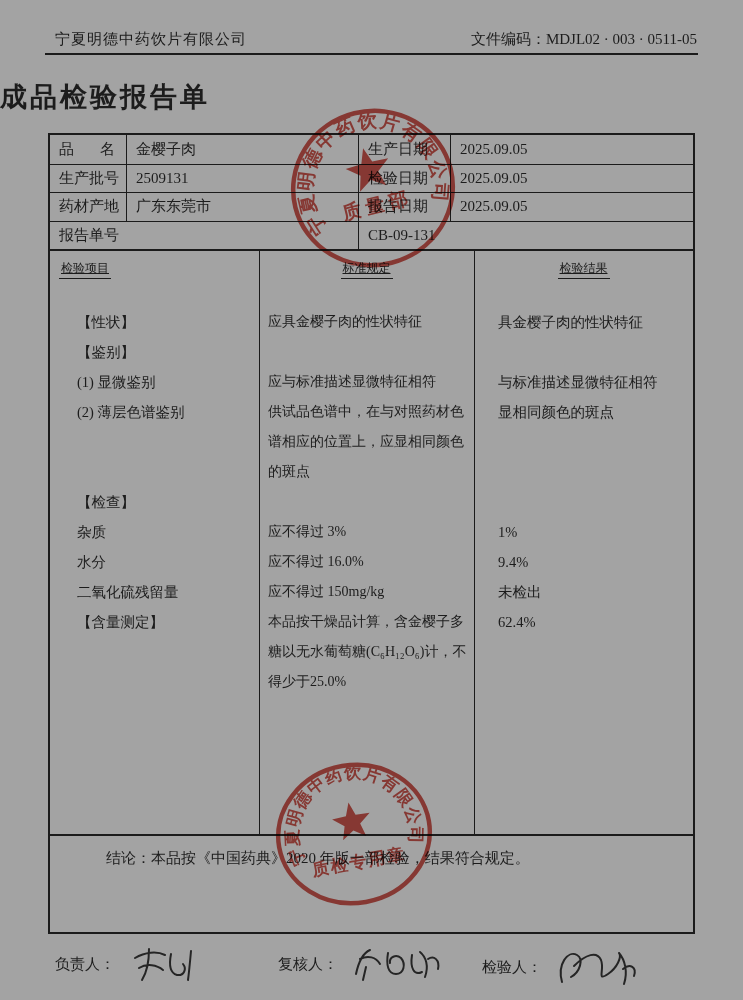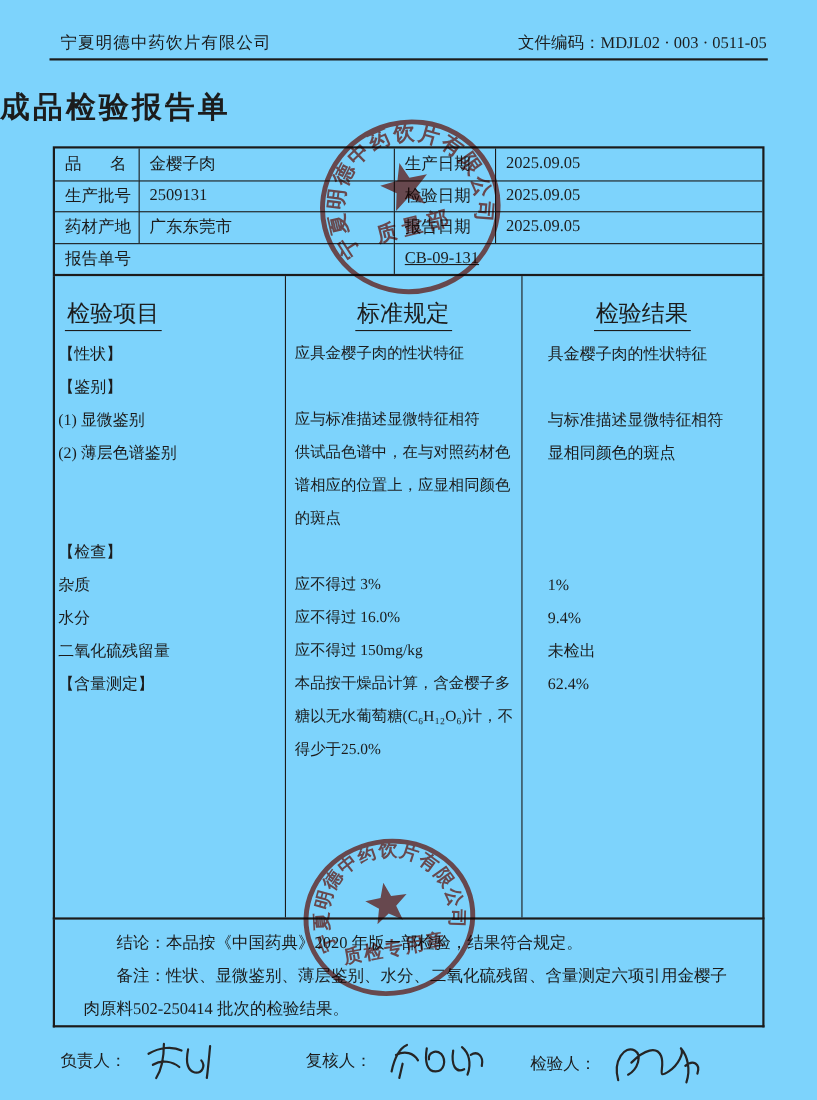--- a/index.html
+++ b/index.html
@@ -1,51 +1,51 @@
 <!DOCTYPE html>
 <html><head>
 <meta charset="utf-8">
 <style>
   html,body{margin:0;padding:0;background:#ffffff;}
   .page{
-    position:relative;width:743px;height:1000px;background:#7dd3fc;
+    position:relative;width:743px;height:1000px;background:#a3a3a3;
     font-family:"Liberation Serif","DejaVu Serif",serif;color:#1c1c1c;overflow:hidden;
   }
   
   .hdr-company{position:absolute;left:55px;top:30px;font-size:15px;letter-spacing:1px;}
   .hdr-code{position:absolute;right:46px;top:30px;font-size:15px;}
   .hdr-rule{position:absolute;left:45px;top:53px;width:653px;height:2px;background:#1b1b1b;}
   
   .title{position:absolute;left:0;top:79px;width:100%;
          font-size:27px;font-weight:bold;letter-spacing:3px;}
   
   .info-table{position:absolute;left:48px;top:133px;width:647px;height:118px;
     border:2px solid #1b1b1b;box-sizing:border-box;display:grid;
     grid-template-columns:76px 232px 92px 1fr;grid-template-rows:repeat(4,1fr);
     font-size:15px;}
   .info-table .cell{display:flex;align-items:center;padding-left:9px;box-sizing:border-box;}
   .info-table .bl{border-left:1px solid #1b1b1b;}
   .info-table .bt{border-top:1px solid #1b1b1b;}
   .sp2a{grid-column:1/3;}
-  .sp2b{grid-column:3/5;text-decoration:underline;}
+  .sp2b{grid-column:3/5;}
   .lbl-justify{display:block;width:56px;text-align:justify;text-align-last:justify;}
   
   .test-table{position:absolute;left:48px;top:251px;width:647px;height:585px;
     border:2px solid #1b1b1b;border-top:none;box-sizing:border-box;}
   .vline{position:absolute;top:0;bottom:0;width:1px;background:#1b1b1b;}
   .vl1{left:209px;} .vl2{left:424px;}
   .tgrid{position:absolute;left:0;top:0;right:0;display:grid;
     grid-template-columns:209px 215px 219px;grid-auto-rows:min-content;}
   .trow{display:contents;}
-  .tgrid .hcell{height:56px;box-sizing:border-box;padding-top:20px;font-size:21px;}
+  .tgrid .hcell{height:56px;box-sizing:border-box;padding-top:9px;font-size:12px;text-decoration:underline;}
   .hcell.c1{padding-left:9px;}
   .hcell.c2,.hcell.c3{text-align:center;}
   .hcell span{border-bottom:1.5px solid #1c1c1c;padding:0 2px 3px 2px;}
   .tgrid .tcell{line-height:30px;box-sizing:border-box;vertical-align:top;}
-  .tcell.c1{font-size:14.5px;padding-left:3px;}
+  .tcell.c1{font-size:14.5px;padding-left:27px;}
   .tcell.c2{font-size:14px;padding:0 6px 0 9px;}
   .tcell.c3{font-size:14.5px;padding-left:24px;}
   .l1>div{min-height:30px;}
   .l3>div{min-height:90px;}
   
   .conclusion-box{position:absolute;left:48px;top:836px;width:647px;height:98px;
     border:2px solid #1b1b1b;border-top:none;box-sizing:border-box;font-size:15px;}
   .conclusion-box p{margin:0;padding:0 26px;text-indent:2em;line-height:30px;}
   .conclusion-box p.first{margin-top:7px;}
   
@@ -145,21 +145,20 @@
       <div class="trow l3">
         <div class="tcell c1">【含量测定】</div>
         <div class="tcell c2">本品按干燥品计算，含金樱子多糖以无水葡萄糖(C₆H₁₂O₆)计，不得少于25.0%</div>
         <div class="tcell c3">62.4%</div>
       </div>
     </div>
   </div>
 
   <div class="conclusion-box">
     <p class="first">结论：本品按《中国药典》2020 年版一部检验，结果符合规定。</p>
-    <p>备注：性状、显微鉴别、薄层鉴别、水分、二氧化硫残留、含量测定六项引用金樱子肉原料502-250414 批次的检验结果。</p>
   </div>
 
   <div class="sig-row">
     <div class="sig-block sig-1">
       <span>负责人：</span>
       <svg width="78" height="44" viewBox="0 0 78 44">
         <path class="scribble" d="M10 16 C20 10 32 9 40 13 M24 7 C24 18 22 30 17 38 M14 26 C22 21 32 23 38 28 M46 12 C44 22 45 31 52 33 C59 34 62 27 58 22 M66 9 C65 20 64 31 63 38"></path>
       </svg>
     </div>
     <div class="sig-block sig-2">

